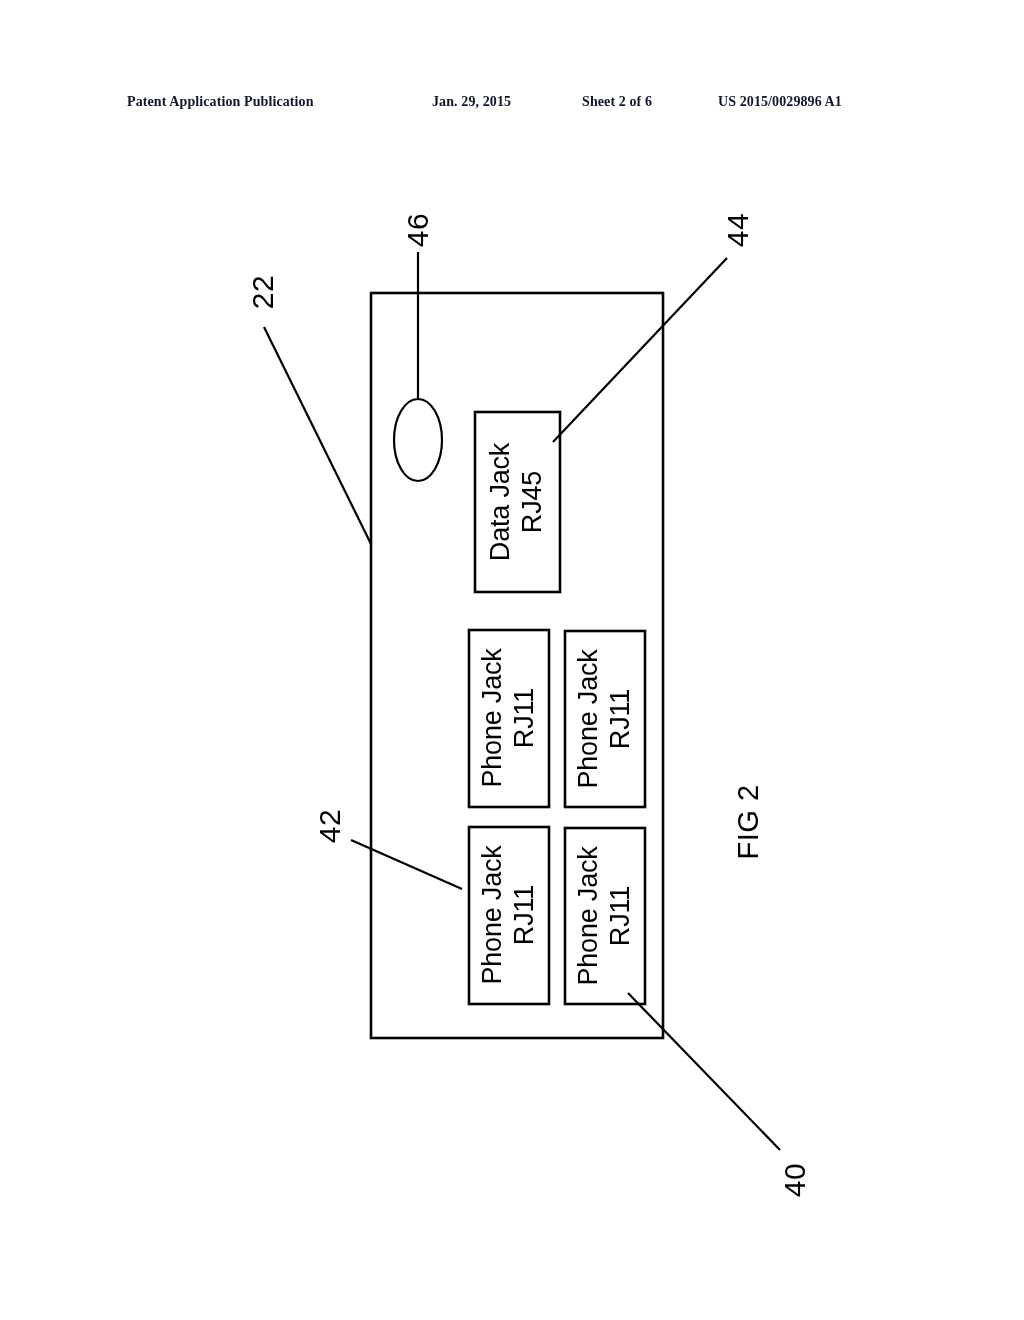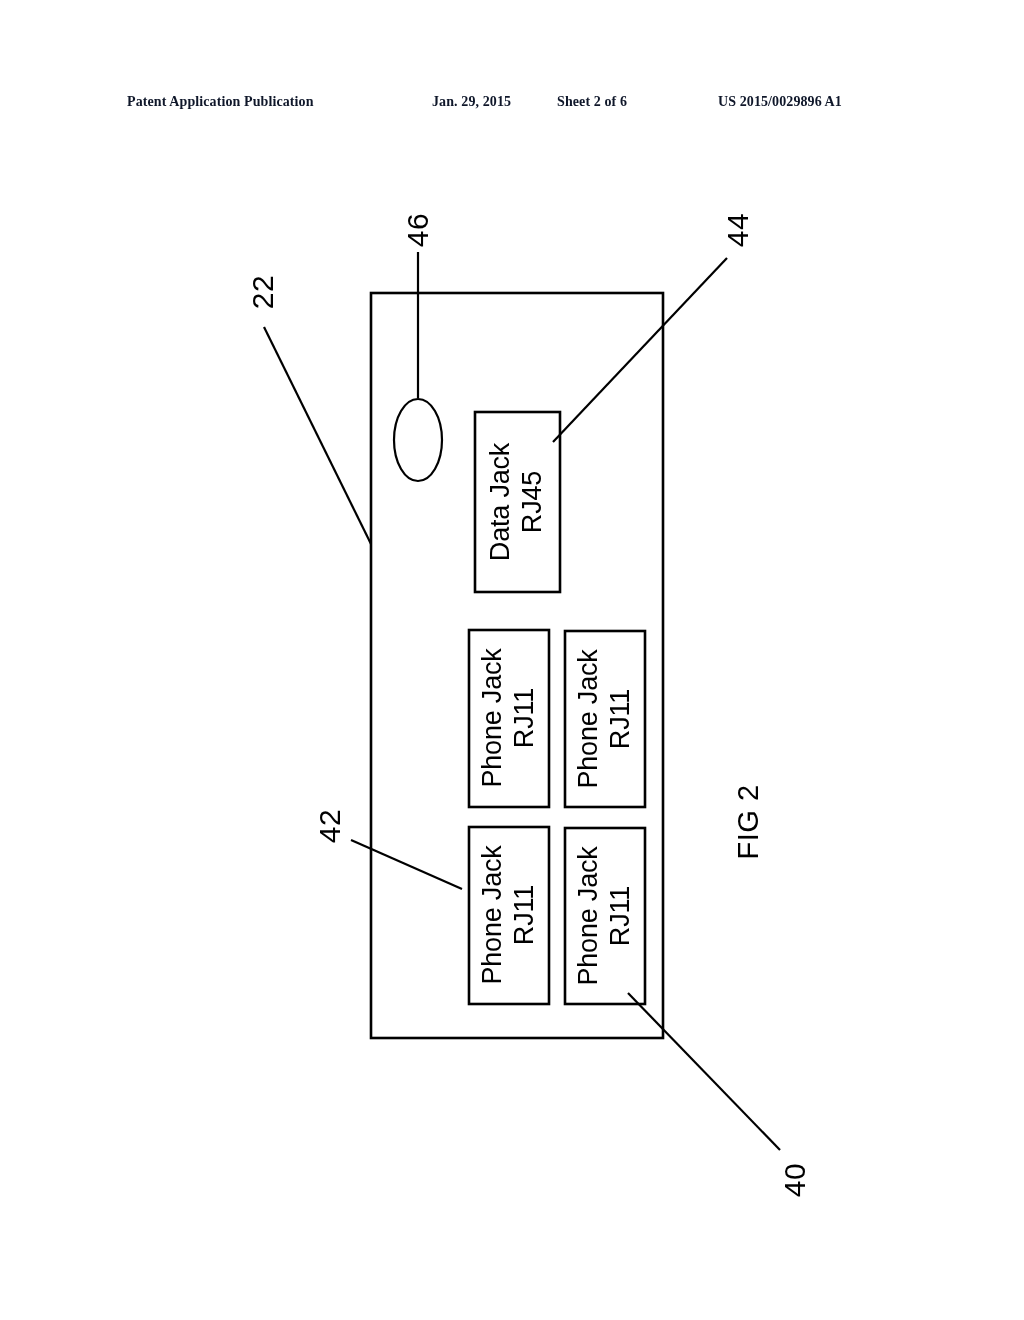--- a/index.html
+++ b/index.html
@@ -35,21 +35,21 @@
     left: 127px;
     white-space: nowrap;
   }
   #patent-header .hdr-date {
     position: absolute;
     left: 432px;
     white-space: nowrap;
   }
   #patent-header .hdr-sheet {
     position: absolute;
-    left: 557px;
+    left: 582px;
     white-space: nowrap;
   }
   #patent-header .hdr-num {
     position: absolute;
     left: 718px;
     white-space: nowrap;
   }
 
   
   #figure-canvas {

